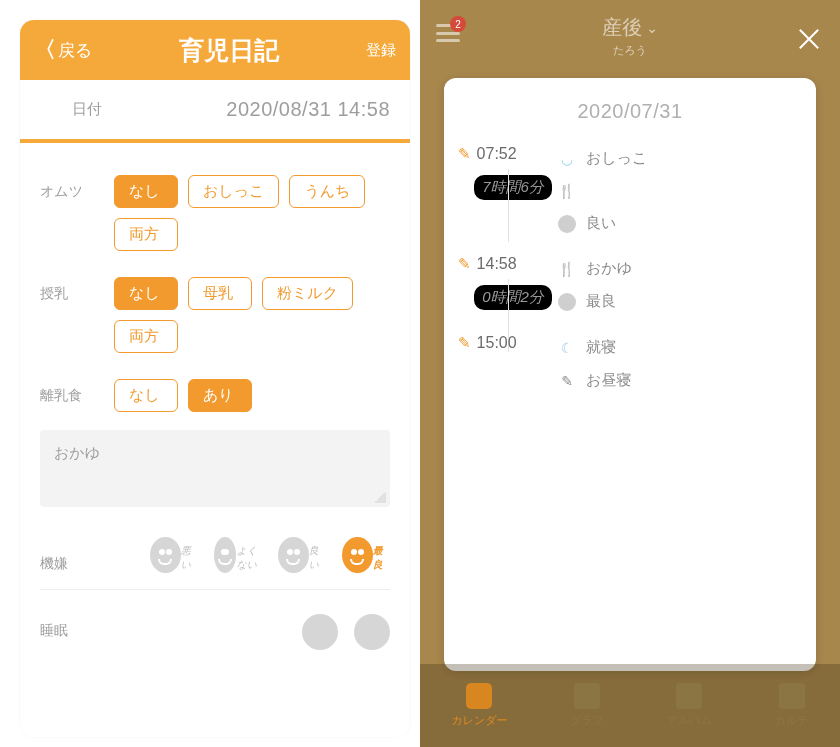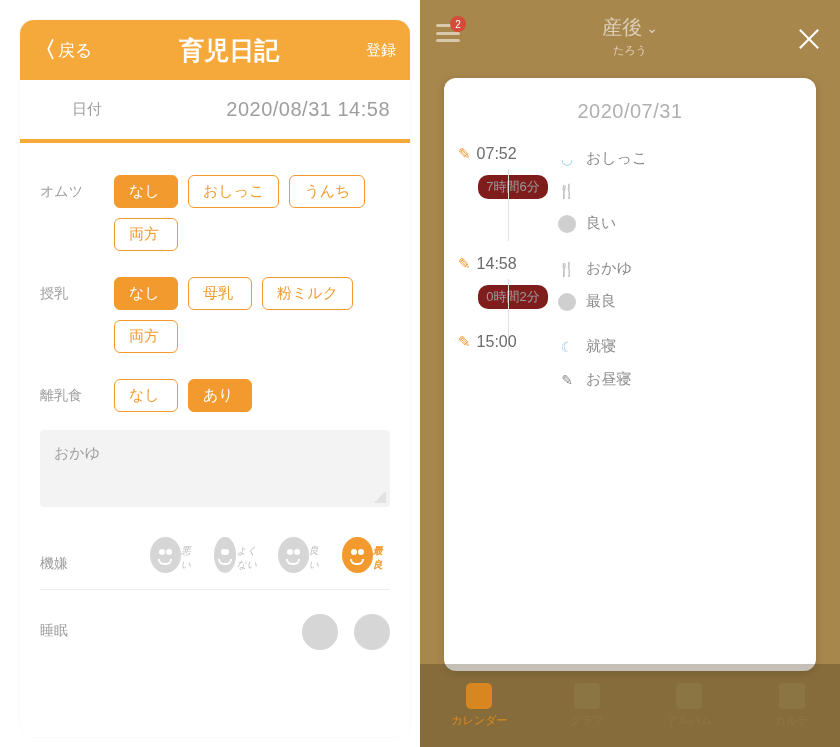--- a/index.html
+++ b/index.html
@@ -190,22 +190,22 @@
   .timeline { padding: 0 18px 0 14px; position: relative; }
   .tl-row { display: flex; align-items:flex-start; padding: 6px 0; }
   .tl-left { width: 100px; flex: 0 0 100px; position: relative; }
   .tl-time { display:flex; align-items:center; color:#6b6b6b; font-size:16px; gap:6px; }
   .pencil { color:#f29a2e; font-size:15px; transform: rotate(0deg); }
   .tl-gap {
     display:flex; align-items:center; justify-content:center;
     margin: 12px 0 12px 10px;
   }
   .tl-gap .pill {
-    background:#7f1d1d; color:#9a9a9a; font-size:13px;
-    border-radius: 10px; padding: 3px 8px;
+    background:#000000; color:#9a9a9a; font-size:15px;
+    border-radius: 10px; padding: 3px 8px; font-style: italic;
   }
   .tl-line {
     position:absolute; left: 50px; top: 24px; bottom: -30px;
     width: 1px; background: #e2e2e2;
   }
   .tl-right { flex:1; }
   .tl-item {
     display:flex; align-items:center; gap:10px;
     color:#8a8a8a; font-size:15px; padding: 4px 0 10px 0;
   }

